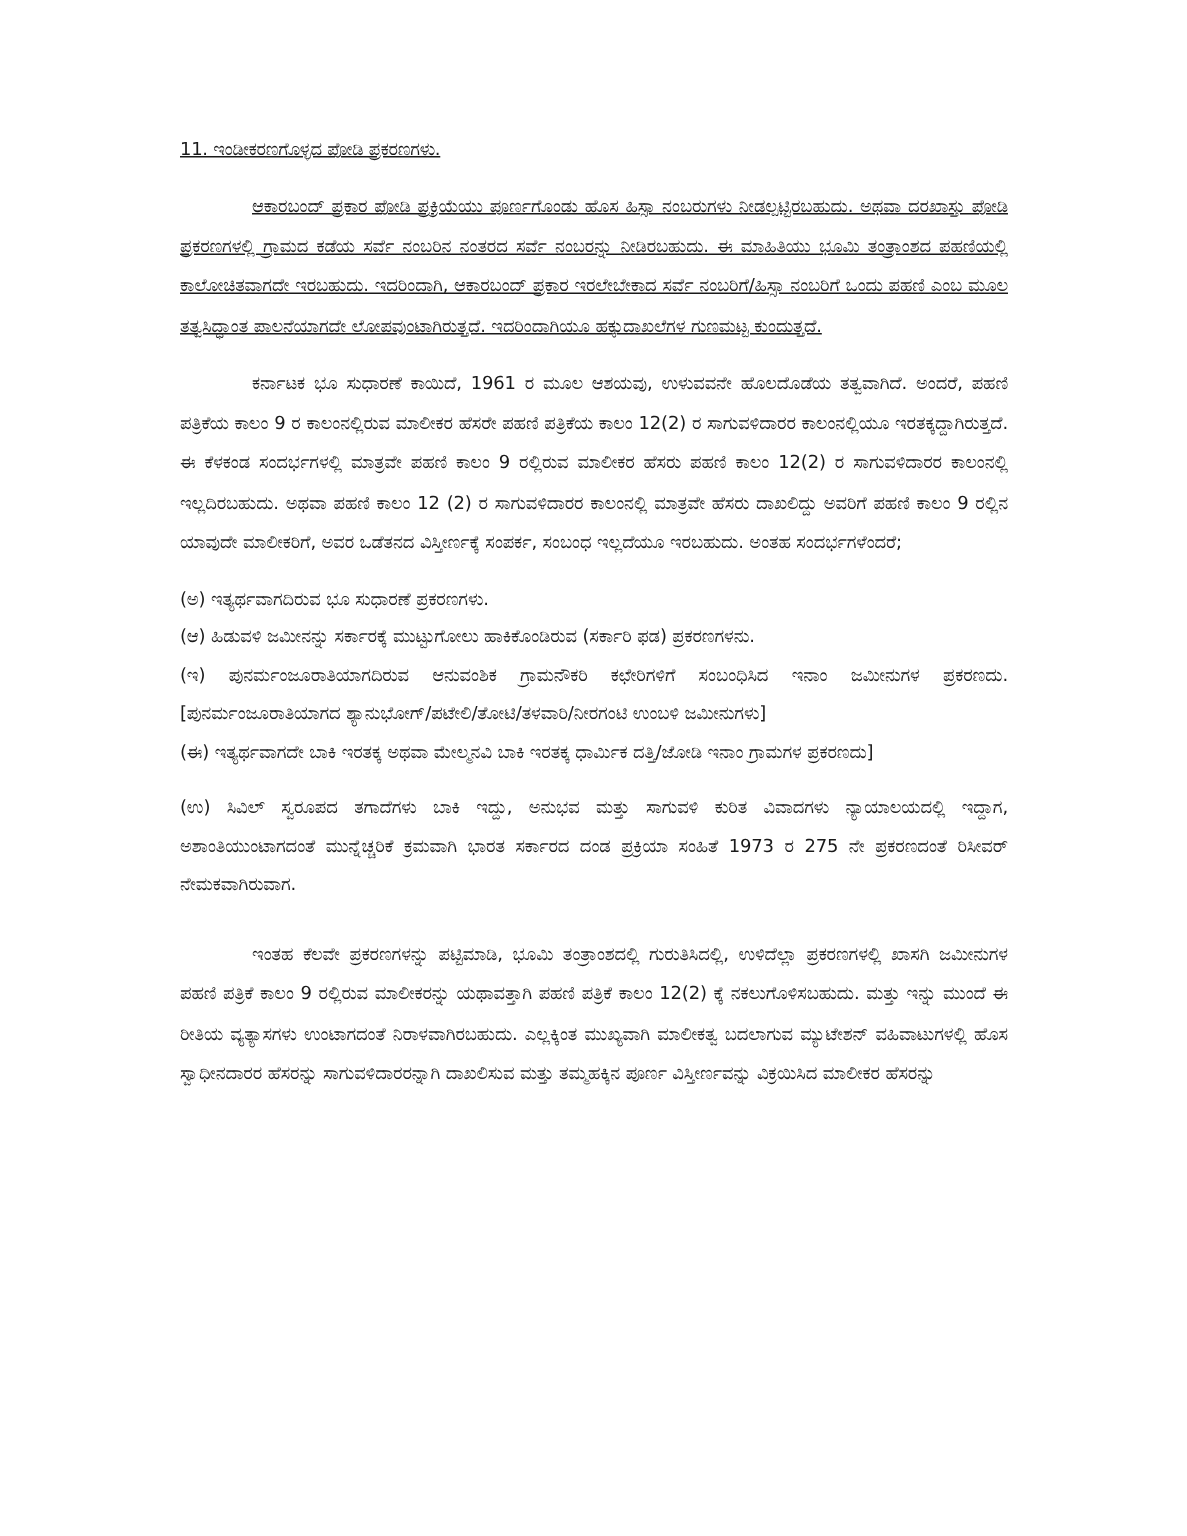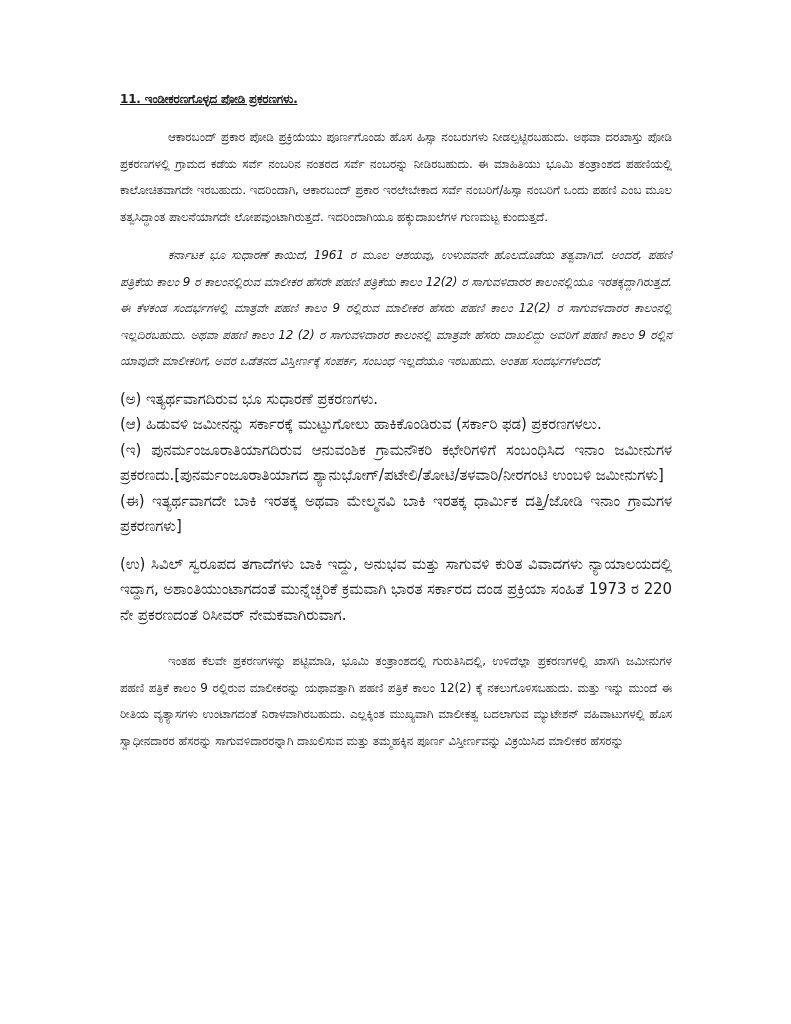--- a/index.html
+++ b/index.html
@@ -16,62 +16,62 @@
       color: #1a1a1a;
     }
     .page {
       position: absolute;
       left: 120px;
       top: 88px;
       width: 552px;
     }
     .heading {
       font-size: 12px;
-      font-weight: bold;
+      font-weight: normal;
       text-decoration: underline;
       margin: 0;
       line-height: 22px;
       white-space: nowrap;
       letter-spacing: -0.2px;
     }
     .para {
       font-size: 12px;
       line-height: 26.5px;
       text-align: justify;
       margin: 0;
       letter-spacing: -0.1px;
     }
     .indent {
       text-indent: 48px;
     }
     .h11 { margin-bottom: 14px; }
-    .p1 { margin-bottom: 12px; }
+    .p1 { margin-bottom: 12px; text-decoration: underline; }
     .h12 { margin-bottom: 14px; }
-    .p2 { margin-bottom: 12px; font-style: italic; }
+    .p2 { margin-bottom: 12px; }
     .list-item {
-      font-size: 15px;
+      font-size: 12px;
       line-height: 25.5px;
       text-align: justify;
       margin: 0;
       letter-spacing: -0.1px;
     }
     .list-gap { margin-top: 12px; }
     .p3 { margin-top: 20px; }
   </style>
 </head>
 <body>
 
 <div class="page">
   <h2 class="heading h11">11. ಇಂಡೀಕರಣಗೊಳ್ಳದ ಪೋಡಿ ಪ್ರಕರಣಗಳು.</h2>
   <p class="para indent p1">ಆಕಾರಬಂದ್ ಪ್ರಕಾರ ಪೋಡಿ ಪ್ರಕ್ರಿಯೆಯು ಪೂರ್ಣಗೊಂಡು ಹೊಸ ಹಿಸ್ಸಾ ನಂಬರುಗಳು ನೀಡಲ್ಪಟ್ಟಿರಬಹುದು. ಅಥವಾ ದರಖಾಸ್ತು ಪೋಡಿ ಪ್ರಕರಣಗಳಲ್ಲಿ ಗ್ರಾಮದ ಕಡೆಯ ಸರ್ವೆ ನಂಬರಿನ ನಂತರದ ಸರ್ವೆ ನಂಬರನ್ನು ನೀಡಿರಬಹುದು. ಈ ಮಾಹಿತಿಯು ಭೂಮಿ ತಂತ್ರಾಂಶದ ಪಹಣಿಯಲ್ಲಿ ಕಾಲೋಚಿತವಾಗದೇ ಇರಬಹುದು. ಇದರಿಂದಾಗಿ, ಆಕಾರಬಂದ್ ಪ್ರಕಾರ ಇರಲೇಬೇಕಾದ ಸರ್ವೆ ನಂಬರಿಗೆ/ಹಿಸ್ಸಾ ನಂಬರಿಗೆ ಒಂದು ಪಹಣಿ ಎಂಬ ಮೂಲ ತತ್ವಸಿದ್ಧಾಂತ ಪಾಲನೆಯಾಗದೇ ಲೋಪವುಂಟಾಗಿರುತ್ತದೆ. ಇದರಿಂದಾಗಿಯೂ ಹಕ್ಕುದಾಖಲೆಗಳ ಗುಣಮಟ್ಟ ಕುಂದುತ್ತದೆ.</p>
 
   <p class="para indent p2">ಕರ್ನಾಟಕ ಭೂ ಸುಧಾರಣೆ ಕಾಯಿದೆ, 1961 ರ ಮೂಲ ಆಶಯವು, ಉಳುವವನೇ ಹೊಲದೊಡೆಯ ತತ್ವವಾಗಿದೆ. ಅಂದರೆ, ಪಹಣಿ ಪತ್ರಿಕೆಯ ಕಾಲಂ 9 ರ ಕಾಲಂನಲ್ಲಿರುವ ಮಾಲೀಕರ ಹೆಸರೇ ಪಹಣಿ ಪತ್ರಿಕೆಯ ಕಾಲಂ 12(2) ರ ಸಾಗುವಳಿದಾರರ ಕಾಲಂನಲ್ಲಿಯೂ ಇರತಕ್ಕದ್ದಾಗಿರುತ್ತದೆ.  ಈ ಕೆಳಕಂಡ ಸಂದರ್ಭಗಳಲ್ಲಿ ಮಾತ್ರವೇ ಪಹಣಿ ಕಾಲಂ 9 ರಲ್ಲಿರುವ ಮಾಲೀಕರ ಹೆಸರು ಪಹಣಿ ಕಾಲಂ 12(2) ರ ಸಾಗುವಳಿದಾರರ ಕಾಲಂನಲ್ಲಿ ಇಲ್ಲದಿರಬಹುದು. ಅಥವಾ ಪಹಣಿ ಕಾಲಂ 12 (2)  ರ ಸಾಗುವಳಿದಾರರ ಕಾಲಂನಲ್ಲಿ  ಮಾತ್ರವೇ ಹೆಸರು ದಾಖಲಿದ್ದು ಅವರಿಗೆ ಪಹಣಿ ಕಾಲಂ 9 ರಲ್ಲಿನ ಯಾವುದೇ ಮಾಲೀಕರಿಗೆ, ಅವರ ಒಡೆತನದ  ವಿಸ್ತೀರ್ಣಕ್ಕೆ ಸಂಪರ್ಕ, ಸಂಬಂಧ ಇಲ್ಲದೆಯೂ ಇರಬಹುದು. ಅಂತಹ ಸಂದರ್ಭಗಳೆಂದರೆ;</p>
 
   <div>
     <p class="list-item">(ಅ) ಇತ್ಯರ್ಥವಾಗದಿರುವ ಭೂ ಸುಧಾರಣೆ ಪ್ರಕರಣಗಳು.</p>
-    <p class="list-item">(ಆ) ಹಿಡುವಳಿ ಜಮೀನನ್ನು ಸರ್ಕಾರಕ್ಕೆ ಮುಟ್ಟುಗೋಲು  ಹಾಕಿಕೊಂಡಿರುವ (ಸರ್ಕಾರಿ ಫಡ) ಪ್ರಕರಣಗಳಲು.</p>
+    <p class="list-item">(ಆ) ಹಿಡುವಳಿ ಜಮೀನನ್ನು ಸರ್ಕಾರಕ್ಕೆ ಮುಟ್ಟುಗೋಲು  ಹಾಕಿಕೊಂಡಿರುವ (ಸರ್ಕಾರಿ ಫಡ) ಪ್ರಕರಣಗಳನು.</p>
     <p class="list-item">(ಇ) ಪುನರ್ಮಂಜೂರಾತಿಯಾಗದಿರುವ  ಆನುವಂಶಿಕ ಗ್ರಾಮನೌಕರಿ ಕಛೇರಿಗಳಿಗೆ ಸಂಬಂಧಿಸಿದ ಇನಾಂ ಜಮೀನುಗಳ ಪ್ರಕರಣದು.[ಪುನರ್ಮಂಜೂರಾತಿಯಾಗದ        ಶ್ಯಾನುಭೋಗ್/ಪಟೇಲಿ/ತೋಟಿ/ತಳವಾರಿ/ನೀರಗಂಟಿ        ಉಂಬಳಿ ಜಮೀನುಗಳು]</p>
-    <p class="list-item">(ಈ) ಇತ್ಯರ್ಥವಾಗದೇ ಬಾಕಿ ಇರತಕ್ಕ ಅಥವಾ ಮೇಲ್ಮನವಿ ಬಾಕಿ ಇರತಕ್ಕ ಧಾರ್ಮಿಕ ದತ್ತಿ/ಜೋಡಿ ಇನಾಂ ಗ್ರಾಮಗಳ ಪ್ರಕರಣಗಳು]</p>
-    <p class="list-item list-gap">(ಉ) ಸಿವಿಲ್ ಸ್ವರೂಪದ ತಗಾದೆಗಳು ಬಾಕಿ ಇದ್ದು, ಅನುಭವ ಮತ್ತು ಸಾಗುವಳಿ ಕುರಿತ ವಿವಾದಗಳು ನ್ಯಾಯಾಲಯದಲ್ಲಿ ಇದ್ದಾಗ, ಅಶಾಂತಿಯುಂಟಾಗದಂತೆ ಮುನ್ನೆಚ್ಚರಿಕೆ ಕ್ರಮವಾಗಿ  ಭಾರತ ಸರ್ಕಾರದ ದಂಡ ಪ್ರಕ್ರಿಯಾ ಸಂಹಿತೆ 1973 ರ 220 ನೇ ಪ್ರಕರಣದಂತೆ ರಿಸೀವರ್ ನೇಮಕವಾಗಿರುವಾಗ.</p>
+    <p class="list-item">(ಈ) ಇತ್ಯರ್ಥವಾಗದೇ ಬಾಕಿ ಇರತಕ್ಕ ಅಥವಾ ಮೇಲ್ಮನವಿ ಬಾಕಿ ಇರತಕ್ಕ ಧಾರ್ಮಿಕ ದತ್ತಿ/ಜೋಡಿ ಇನಾಂ ಗ್ರಾಮಗಳ ಪ್ರಕರಣದು]</p>
+    <p class="list-item list-gap">(ಉ) ಸಿವಿಲ್ ಸ್ವರೂಪದ ತಗಾದೆಗಳು ಬಾಕಿ ಇದ್ದು, ಅನುಭವ ಮತ್ತು ಸಾಗುವಳಿ ಕುರಿತ ವಿವಾದಗಳು ನ್ಯಾಯಾಲಯದಲ್ಲಿ ಇದ್ದಾಗ, ಅಶಾಂತಿಯುಂಟಾಗದಂತೆ ಮುನ್ನೆಚ್ಚರಿಕೆ ಕ್ರಮವಾಗಿ  ಭಾರತ ಸರ್ಕಾರದ ದಂಡ ಪ್ರಕ್ರಿಯಾ ಸಂಹಿತೆ 1973 ರ 275 ನೇ ಪ್ರಕರಣದಂತೆ ರಿಸೀವರ್ ನೇಮಕವಾಗಿರುವಾಗ.</p>
   </div>
 
   <p class="para indent p3">ಇಂತಹ ಕೆಲವೇ ಪ್ರಕರಣಗಳನ್ನು ಪಟ್ಟಿಮಾಡಿ, ಭೂಮಿ ತಂತ್ರಾಂಶದಲ್ಲಿ ಗುರುತಿಸಿದಲ್ಲಿ, ಉಳಿದೆಲ್ಲಾ ಪ್ರಕರಣಗಳಲ್ಲಿ ಖಾಸಗಿ ಜಮೀನುಗಳ ಪಹಣಿ ಪತ್ರಿಕೆ ಕಾಲಂ 9 ರಲ್ಲಿರುವ ಮಾಲೀಕರನ್ನು ಯಥಾವತ್ತಾಗಿ ಪಹಣಿ ಪತ್ರಿಕೆ ಕಾಲಂ 12(2) ಕ್ಕೆ ನಕಲುಗೊಳಿಸಬಹುದು. ಮತ್ತು ಇನ್ನು ಮುಂದೆ ಈ ರೀತಿಯ ವ್ಯತ್ಯಾಸಗಳು ಉಂಟಾಗದಂತೆ ನಿರಾಳವಾಗಿರಬಹುದು. ಎಲ್ಲಕ್ಕಿಂತ ಮುಖ್ಯವಾಗಿ ಮಾಲೀಕತ್ವ ಬದಲಾಗುವ ಮ್ಯುಟೇಶನ್ ವಹಿವಾಟುಗಳಲ್ಲಿ  ಹೊಸ ಸ್ವಾಧೀನದಾರರ ಹೆಸರನ್ನು ಸಾಗುವಳಿದಾರರನ್ನಾಗಿ ದಾಖಲಿಸುವ ಮತ್ತು ತಮ್ಮಹಕ್ಕಿನ  ಪೂರ್ಣ ವಿಸ್ತೀರ್ಣವನ್ನು ವಿಕ್ರಯಿಸಿದ ಮಾಲೀಕರ ಹೆಸರನ್ನು</p>
 </div>
 
 </body></html>

